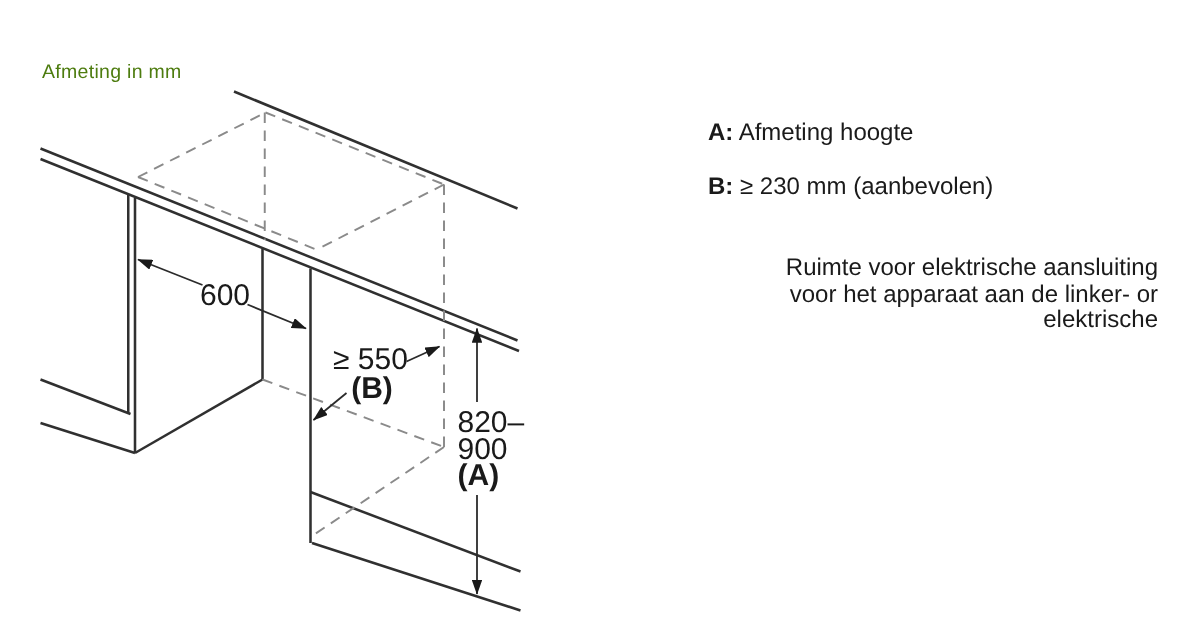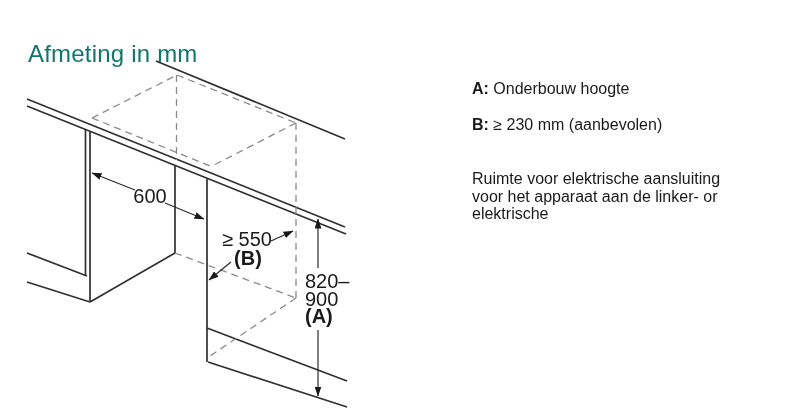--- a/index.html
+++ b/index.html
@@ -9,23 +9,23 @@
     height: 412px;
     background: #ffffff;
     font-family: "Liberation Sans", sans-serif;
     color: #1a1a1a;
     overflow: hidden;
   }
   .diagram-title {
     position: absolute;
     left: 28px;
     top: 40px;
-    font-size: 24px;
+    font-size: 13px;
     letter-spacing: 0.2px;
-    color: #0f766e;
+    color: #4d7c0f;
     white-space: nowrap;
   }
   svg.diagram {
     position: absolute;
     left: 0;
     top: 0;
   }
   svg .solid {
     stroke: #303030;
     stroke-width: 1.7;
@@ -56,21 +56,21 @@
     width: 300px;
     font-size: 16px;
     line-height: 17.5px;
     color: #1a1a1a;
   }
   .legend-row { position: absolute; left: 0; white-space: nowrap; }
   .legend-row.row-a { top: 80px; }
   .legend-row.row-b { top: 116px; }
   .legend-key { font-weight: bold; }
   .note { position: absolute; left: 0; top: 170px; width: 300px; }
-  .note div { white-space: nowrap; }
+  .note div { white-space: nowrap; text-align: right; }
 </style>
 </head>
 <body>
 
 <div class="stage">
 
   <div class="diagram-title">Afmeting in mm</div>
 
   <svg class="diagram" width="800" height="412" viewBox="0 0 800 412">
     <defs>
@@ -129,21 +129,21 @@
       <line class="dim" x1="318" y1="330" x2="318" y2="396" marker-end="url(#arr)"></line>
       <text x="305" y="288">820–</text>
       <text x="305" y="306">900</text>
       <text class="key" x="305" y="323">(A)</text>
     </g>
   </svg>
 
   <div class="legend">
     <div class="legend-row row-a">
       <span class="legend-key">A:</span>
-      <span>Onderbouw hoogte</span>
+      <span>Afmeting hoogte</span>
     </div>
     <div class="legend-row row-b">
       <span class="legend-key">B:</span>
       <span>≥ 230 mm (aanbevolen)</span>
     </div>
     <div class="note">
       <div>Ruimte voor elektrische aansluiting</div>
       <div>voor het apparaat aan de linker- or</div>
       <div>elektrische</div>
     </div>

